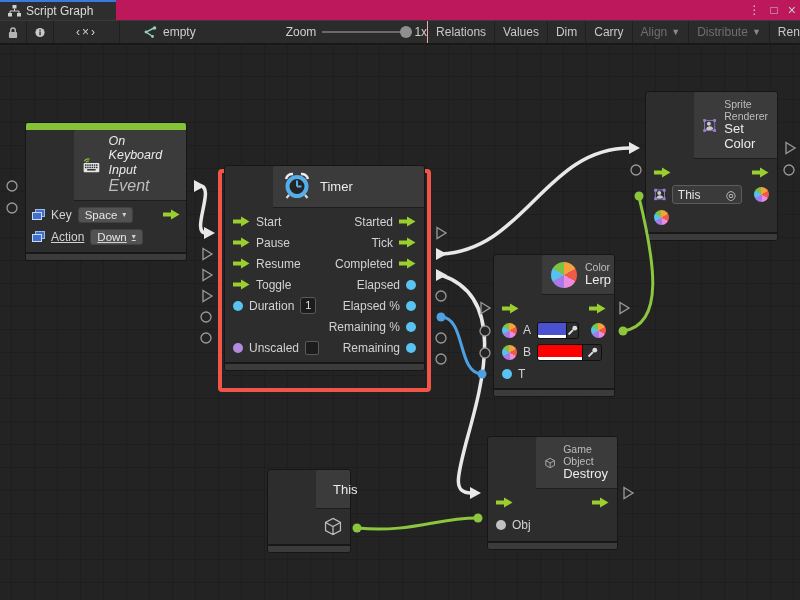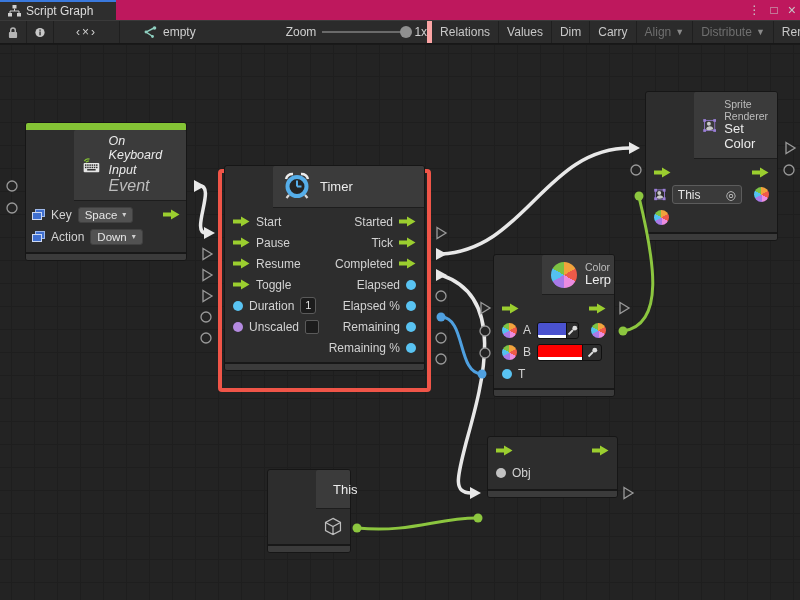--- a/index.html
+++ b/index.html
@@ -116,21 +116,21 @@
       </svg>
       <span style="margin-left:6px; color:#cfcfcf;">empty</span>
       <span style="margin-left:90px; color:#cfcfcf;">Zoom</span>
       <div class="zoom-track">
         <div class="zoom-handle"></div>
       </div>
       <span style="color:#cfcfcf;">1x</span>
     </div>
 
     <div class="tool-right">
-      <div class="tbtn" style="border-left:5px solid #fca5a5;">
+      <div class="tbtn" style="border-left:1px solid #fca5a5;">
           <span>Relations</span>
         </div>
       <div class="tbtn">
           <span>Values</span>
         </div>
       <div class="tbtn">
           <span>Dim</span>
         </div>
       <div class="tbtn">
           <span>Carry</span>
@@ -189,21 +189,21 @@
           <span>Key</span>
           <div class="dropdown">
             <span>Space</span>
             <span class="caret">▾</span>
           </div>
           <span class="grow"></span>
           <svg width="17" height="11" viewBox="0 0 17 11">
             <path d="M0,3.5 h8 V0.5 L16.5,5.5 L8,10.5 V7.5 H0 z" fill="#9bce2f"></path>
           </svg>
         </div>
-        <div class="prow" style="height:22px; padding:0 6px;">
+        <div class="prow" style="height:22px; padding:0 6px;text-decoration:underline;">
           <svg width="13" height="12" viewBox="0 0 13 12">
             <rect x="3.5" y="0.5" width="9" height="7" fill="#3f6fd0" stroke="#9db8ea" stroke-width="1"></rect>
             <rect x="0.5" y="3.5" width="9" height="7" fill="#3f6fd0" stroke="#cdd9f2" stroke-width="1"></rect>
           </svg>
           <span>Action</span>
           <div class="dropdown">
             <span>Down</span>
             <span class="caret">▾</span>
           </div>
         </div>
@@ -268,30 +268,30 @@
         </div>
         <div class="prow">
           <span class="dot" style="background: rgb(89, 195, 242);"></span>
           <span>Duration</span>
           <span class="mini-field">1</span>
           <span class="grow"></span>
           <span>Elapsed %</span>
           <span class="dot" style="background: rgb(89, 195, 242);"></span>
         </div>
         <div class="prow">
+          <span class="grow"></span>
+          <span>Remaining %</span>
+          <span class="dot" style="background: rgb(89, 195, 242);"></span>
+        </div>
+        <div class="prow">
           <span class="dot" style="background: rgb(180, 138, 224);"></span>
           <span>Unscaled</span>
           <span class="checkbox"></span>
           <span class="grow"></span>
           <span>Remaining</span>
-          <span class="dot" style="background: rgb(89, 195, 242);"></span>
-        </div>
-        <div class="prow">
-          <span class="grow"></span>
-          <span>Remaining %</span>
           <span class="dot" style="background: rgb(89, 195, 242);"></span>
         </div>
       </div>
       <div class="node-footer"></div>
     </div>
 
     <div class="node" style="left:493px; top:209px; width:122px;">
       <div class="node-header">
         <span class="wheel w26" style="background: conic-gradient(rgb(242, 163, 60) 0deg, rgb(242, 163, 60) 60deg, rgb(239, 90, 73) 60deg, rgb(239, 90, 73) 120deg, rgb(236, 140, 224) 120deg, rgb(236, 140, 224) 180deg, rgb(168, 122, 232) 180deg, rgb(168, 122, 232) 240deg, rgb(84, 193, 240) 240deg, rgb(84, 193, 240) 300deg, rgb(124, 194, 67) 300deg, rgb(124, 194, 67) 360deg);"></span>
         <div class="hdr-text">
@@ -413,20 +413,29 @@
           <span class="grow"></span>
           <svg width="18" height="19" viewBox="0 0 26 28">
             <path d="M13,2 L24,8 V20 L13,26 L2,20 V8 z M2,8 L13,14 L24,8 M13,14 V26" fill="none" stroke="#bdbdbd" stroke-width="1.8"></path>
           </svg>
         </div>
       </div>
       <div class="node-footer"></div>
     </div>
 
     <div class="node" style="left:487px; top:391px; width:131px;">
+      <div class="node-header">
+        <svg width="26" height="28" viewBox="0 0 26 28">
+          <path d="M13,2 L24,8 V20 L13,26 L2,20 V8 z M2,8 L13,14 L24,8 M13,14 V26" fill="none" stroke="#d2d2d2" stroke-width="1.8"></path>
+        </svg>
+        <div class="hdr-text">
+          <span class="hdr-cat">Game Object</span>
+          <span class="hdr-title">Destroy</span>
+        </div>
+      </div>
       <div class="node-body">
         <div class="prow">
           <svg width="17" height="11" viewBox="0 0 17 11">
               <path d="M0,3.5 h8 V0.5 L16.5,5.5 L8,10.5 V7.5 H0 z" fill="#9bce2f"></path>
             </svg>
           <span class="grow"></span>
           <svg width="17" height="11" viewBox="0 0 17 11">
               <path d="M0,3.5 h8 V0.5 L16.5,5.5 L8,10.5 V7.5 H0 z" fill="#9bce2f"></path>
             </svg>
         </div>

